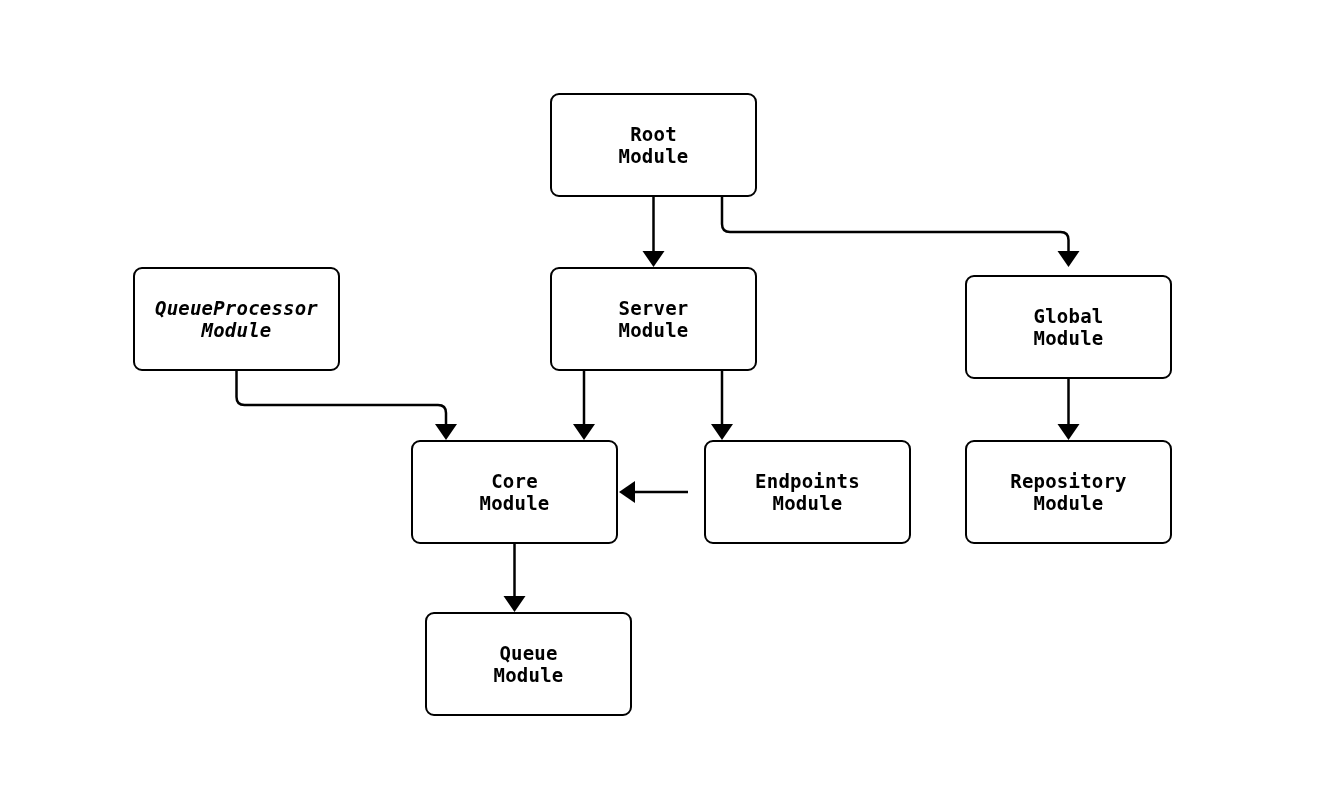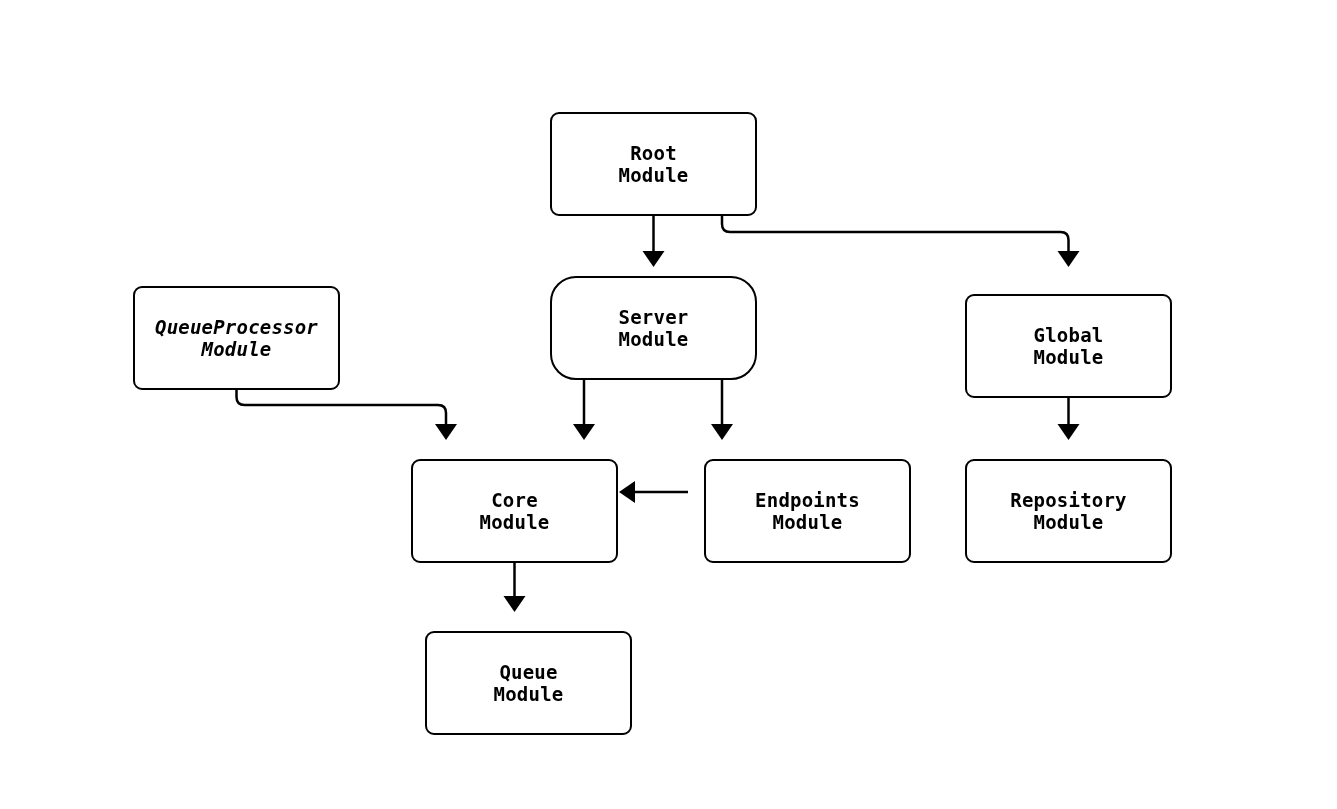--- a/index.html
+++ b/index.html
@@ -42,25 +42,24 @@
     display: flex;
     flex-direction: column;
     align-items: center;
     justify-content: center;
     text-align: center;
     color: #000000;
     font-size: 19px;
     font-weight: 700;
     line-height: 22px;
     letter-spacing: 0.2px;
-    margin-top: 19px;
   }
   #node-root           { left: 550px; top: 93px;  }
   #node-queueprocessor { left: 133px; top: 267px; font-style: italic; }
-  #node-server         { left: 550px; top: 257px; border-radius: 26px; }
+  #node-server         { left: 550px; top: 267px; }
   #node-global         { left: 965px; top: 275px; }
   #node-core           { left: 411px; top: 440px; }
   #node-endpoints      { left: 704px; top: 440px; }
   #node-repository     { left: 965px; top: 440px; text-align: right; }
   #node-queue          { left: 425px; top: 612px; }
 </style>
 </head>
 <body>
 
 <div id="canvas">

